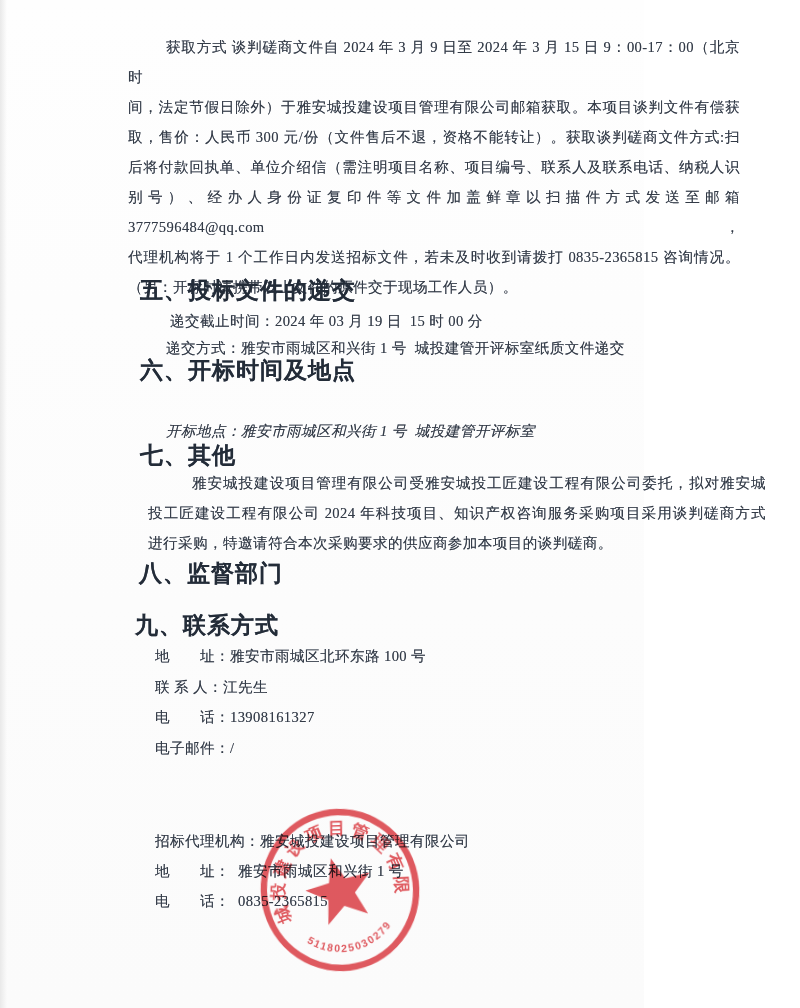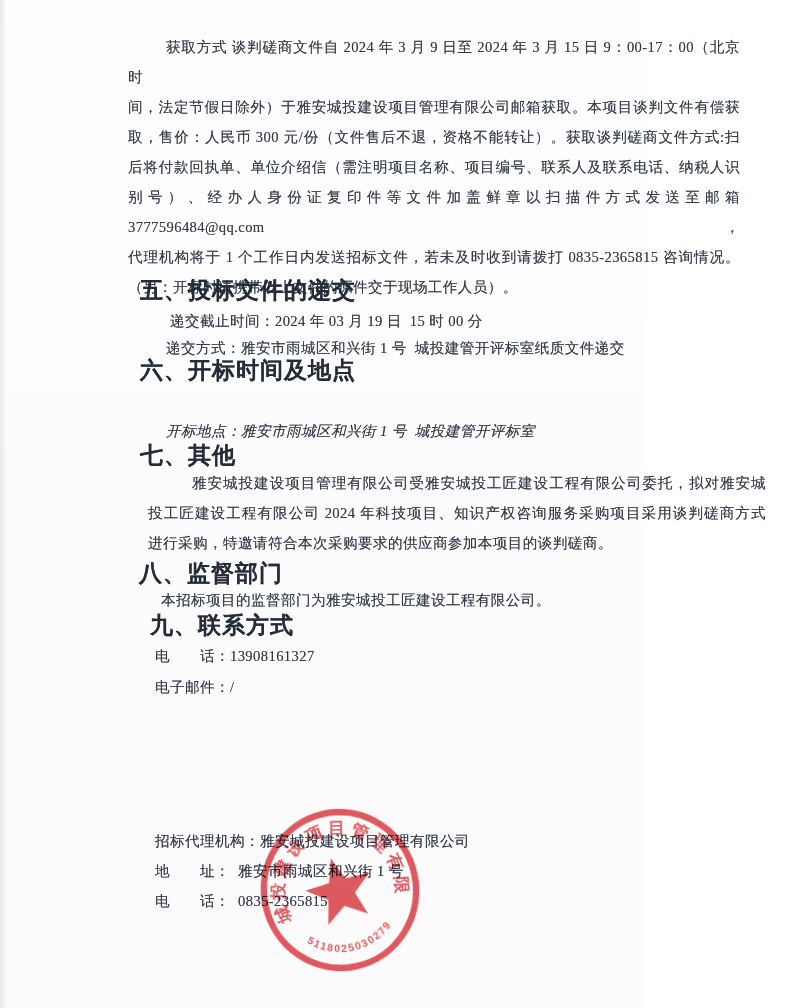--- a/index.html
+++ b/index.html
@@ -72,25 +72,26 @@
   <div class="blk single" style="left:166px;top:420px;font-style:italic;">开标地点：雅安市雨城区和兴街 1 号  城投建管开评标室</div>
 
   <div class="blk heading" style="left:140px;top:444px;">七、其他</div>
   <div class="blk flow" style="left:122px;top:468px;width:618px;margin-left:26px;">
     <div class="line just indent2">雅安城投建设项目管理有限公司受雅安城投工匠建设工程有限公司委托，拟对雅安城</div>
     <div class="line just">投工匠建设工程有限公司 2024 年科技项目、知识产权咨询服务采购项目采用谈判磋商方式</div>
     <div class="line">进行采购，特邀请符合本次采购要求的供应商参加本项目的谈判磋商。</div>
   </div>
 
   <div class="blk heading" style="left:139px;top:562px;text-align:center;">八、监督部门</div>
-  <div class="blk single" style="left:161px;top:589px;">本招标项目的监督部门为雅安城投工匠建设工程有限公司。</div>
 
-  <div class="blk heading" style="left:150px;top:614px;text-align:right;">九、联系方式</div>
+  <div class="blk heading" style="left:135px;top:614px;text-align:right;">九、联系方式</div>
 
   <div class="blk c1" style="left:155px;top:641px;">
+    <div class="line">地　　址：雅安市雨城区北环东路 100 号</div>
+    <div class="line">联 系 人：江先生</div>
     <div class="line">电　　话：13908161327</div>
     <div class="line">电子邮件：/</div>
   </div>
 
   <div class="blk c2" style="left:155px;top:826px;">
     <div class="line">招标代理机构：雅安城投建设项目管理有限公司</div>
     <div class="line">地　　址：  雅安市雨城区和兴街 1 号</div>
     <div class="line">电　　话：  0835-2365815</div>
   </div>
 

